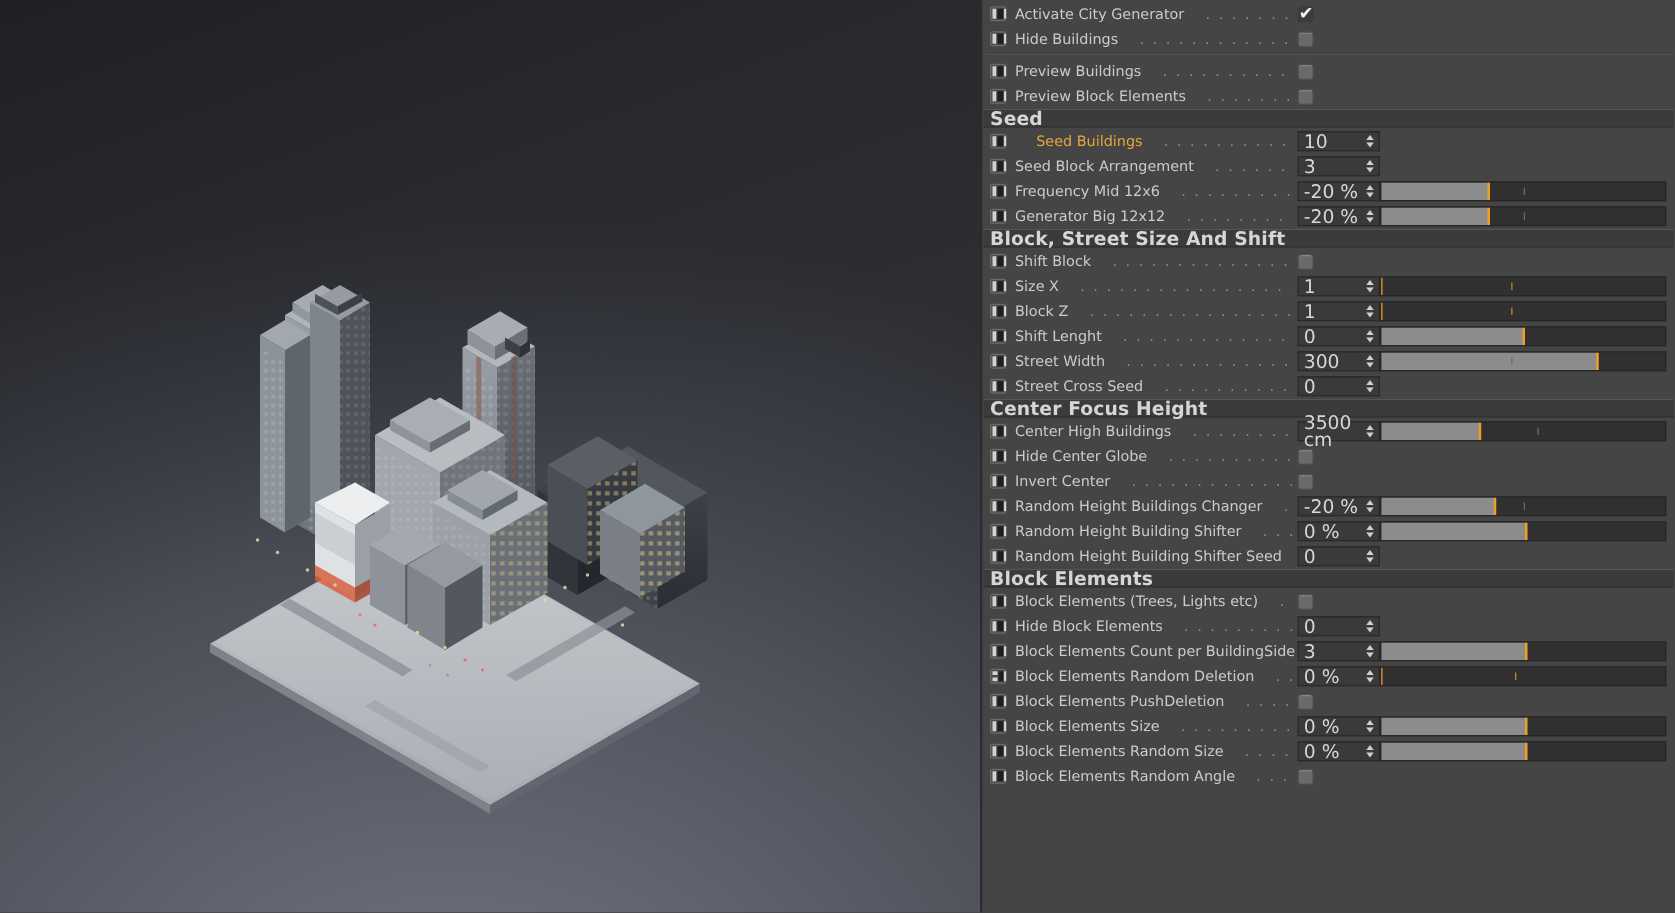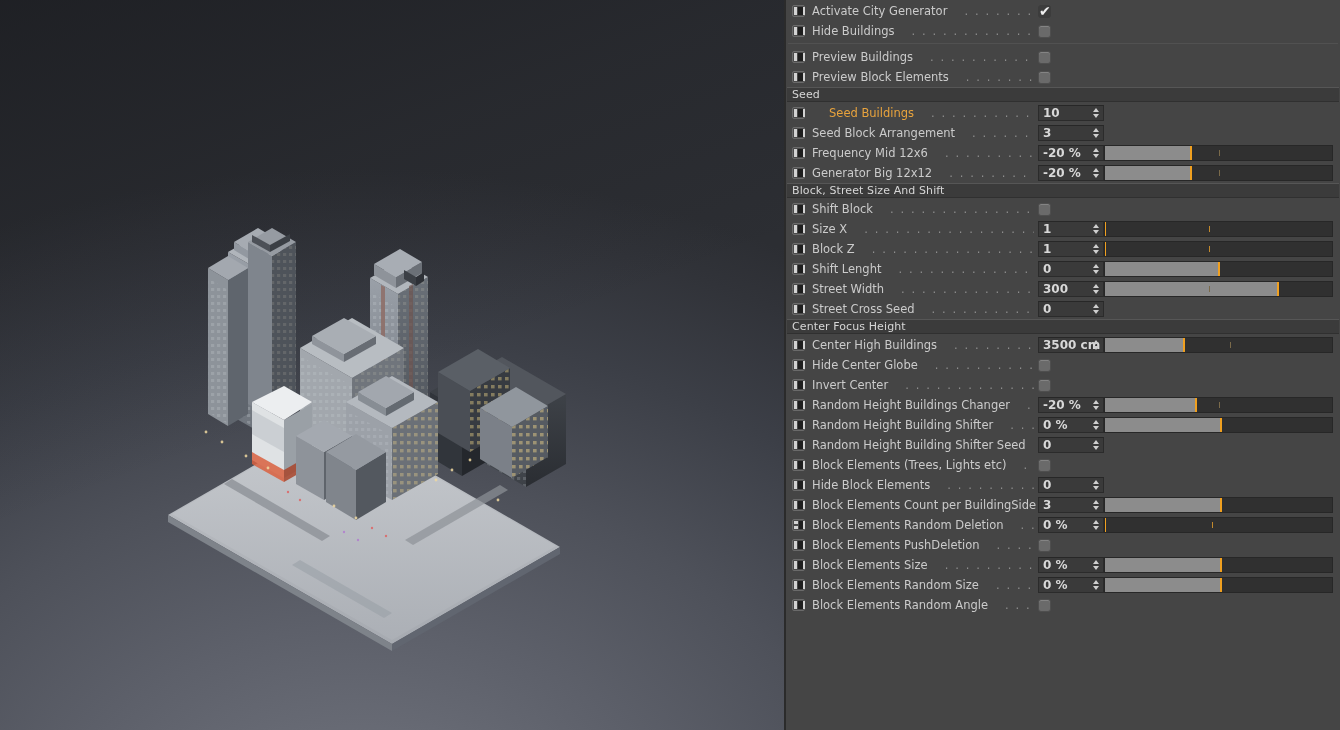--- a/index.html
+++ b/index.html
@@ -17,22 +17,22 @@
   #vp-divider{ width:2px; height:730px; background:#2b2b2b; flex:0 0 2px; }
 
   
   #city{ position:absolute; left:0; top:0; width:784px; height:730px; }
 
   
   #panel{ width:554px; height:730px; background:#454545; position:relative;
     padding-top:1px; }
 
   .sec{ height:15px; background:#3b3b3b; border-top:1px solid #565656;
-    border-bottom:1px solid #303030; color:#d6d6d6; font-size:11px;
-    font-weight:normal; line-height:14px; padding-left:5px; margin:0 1px 1px 1px;
+    border-bottom:1px solid #303030; color:#d6d6d6; font-size:15px;
+    font-weight:bold; line-height:14px; padding-left:5px; margin:0 1px 1px 1px;
     letter-spacing:.1px; }
 
   .row{ height:20px; display:flex; align-items:center; position:relative; }
   .sep{ height:1px; background:#3a3a3a; border-bottom:1px solid #515151; margin:2px 2px 3px 2px; }
 
   
   .picon{ width:13px; height:12px; margin-left:6px; margin-right:7px;
     background:#4a4a4a; border:1px solid #6a6a6a; border-radius:2px;
     position:relative; flex:0 0 13px; }
   .picon::before{ content:""; position:absolute; left:1px; top:1px; width:3px; height:8px;
@@ -56,21 +56,21 @@
     border:1px solid #4e4e4e; position:relative; flex:0 0 13px;
     box-shadow: inset 0 1px 0 rgba(255,255,255,.18); }
   .cb.on{ background:#3c3c3c; border:1px solid #3c3c3c; box-shadow:none; }
   .cb.on::after{ content:"\2714"; position:absolute; left:0px; top:-3px;
     font-size:14px; color:#f0f0f0; font-family:"DejaVu Sans",sans-serif; }
 
   
   .numf{ width:66px; height:16px; background:#3a3a3a; border:1px solid #2b2b2b;
     border-top-color:#272727; position:relative; flex:0 0 66px;
     display:flex; align-items:center; }
-  .numf span.v{ font-size:12px; color:#d8d8d8; padding-left:4px; line-height:14px;font-weight:bold; }
+  .numf span.v{ font-size:15px; color:#d8d8d8; padding-left:4px; line-height:14px; }
   .spin{ position:absolute; right:3px; top:1px; width:7px; height:13px; }
   .spin i{ display:block; width:0;height:0;border-left:3.5px solid transparent;
     border-right:3.5px solid transparent; }
   .spin i.up{ border-bottom:4px solid #cfcfcf; margin-top:1px;}
   .spin i.dn{ border-top:4px solid #cfcfcf; margin-top:2px;}
 
   
   .sl{ flex:1; height:16px; background:#303030; border:1px solid #272727;
     margin-right:7px; position:relative; overflow:hidden; }
   .sl .fill{ position:absolute; left:0; top:0; bottom:0; background:#8c8c8c; }
@@ -560,20 +560,21 @@
         </span>
         <span class="numf">
           <span class="v">0</span>
           <span class="spin">
             <i class="up"></i>
             <i class="dn"></i>
           </span>
         </span>
         <span class="nosl"></span>
       </div>
+      <div class="sec">Block Elements</div>
       <div class="row">
         <span class="picon"></span>
         <span class="lblwrap">
           <span class="lbl">Block Elements (Trees, Lights etc)</span>
           <span class="dots">. . . . . .</span>
         </span>
         <span class="cb"></span>
         <span class="nosl"></span>
       </div>
       <div class="row">

